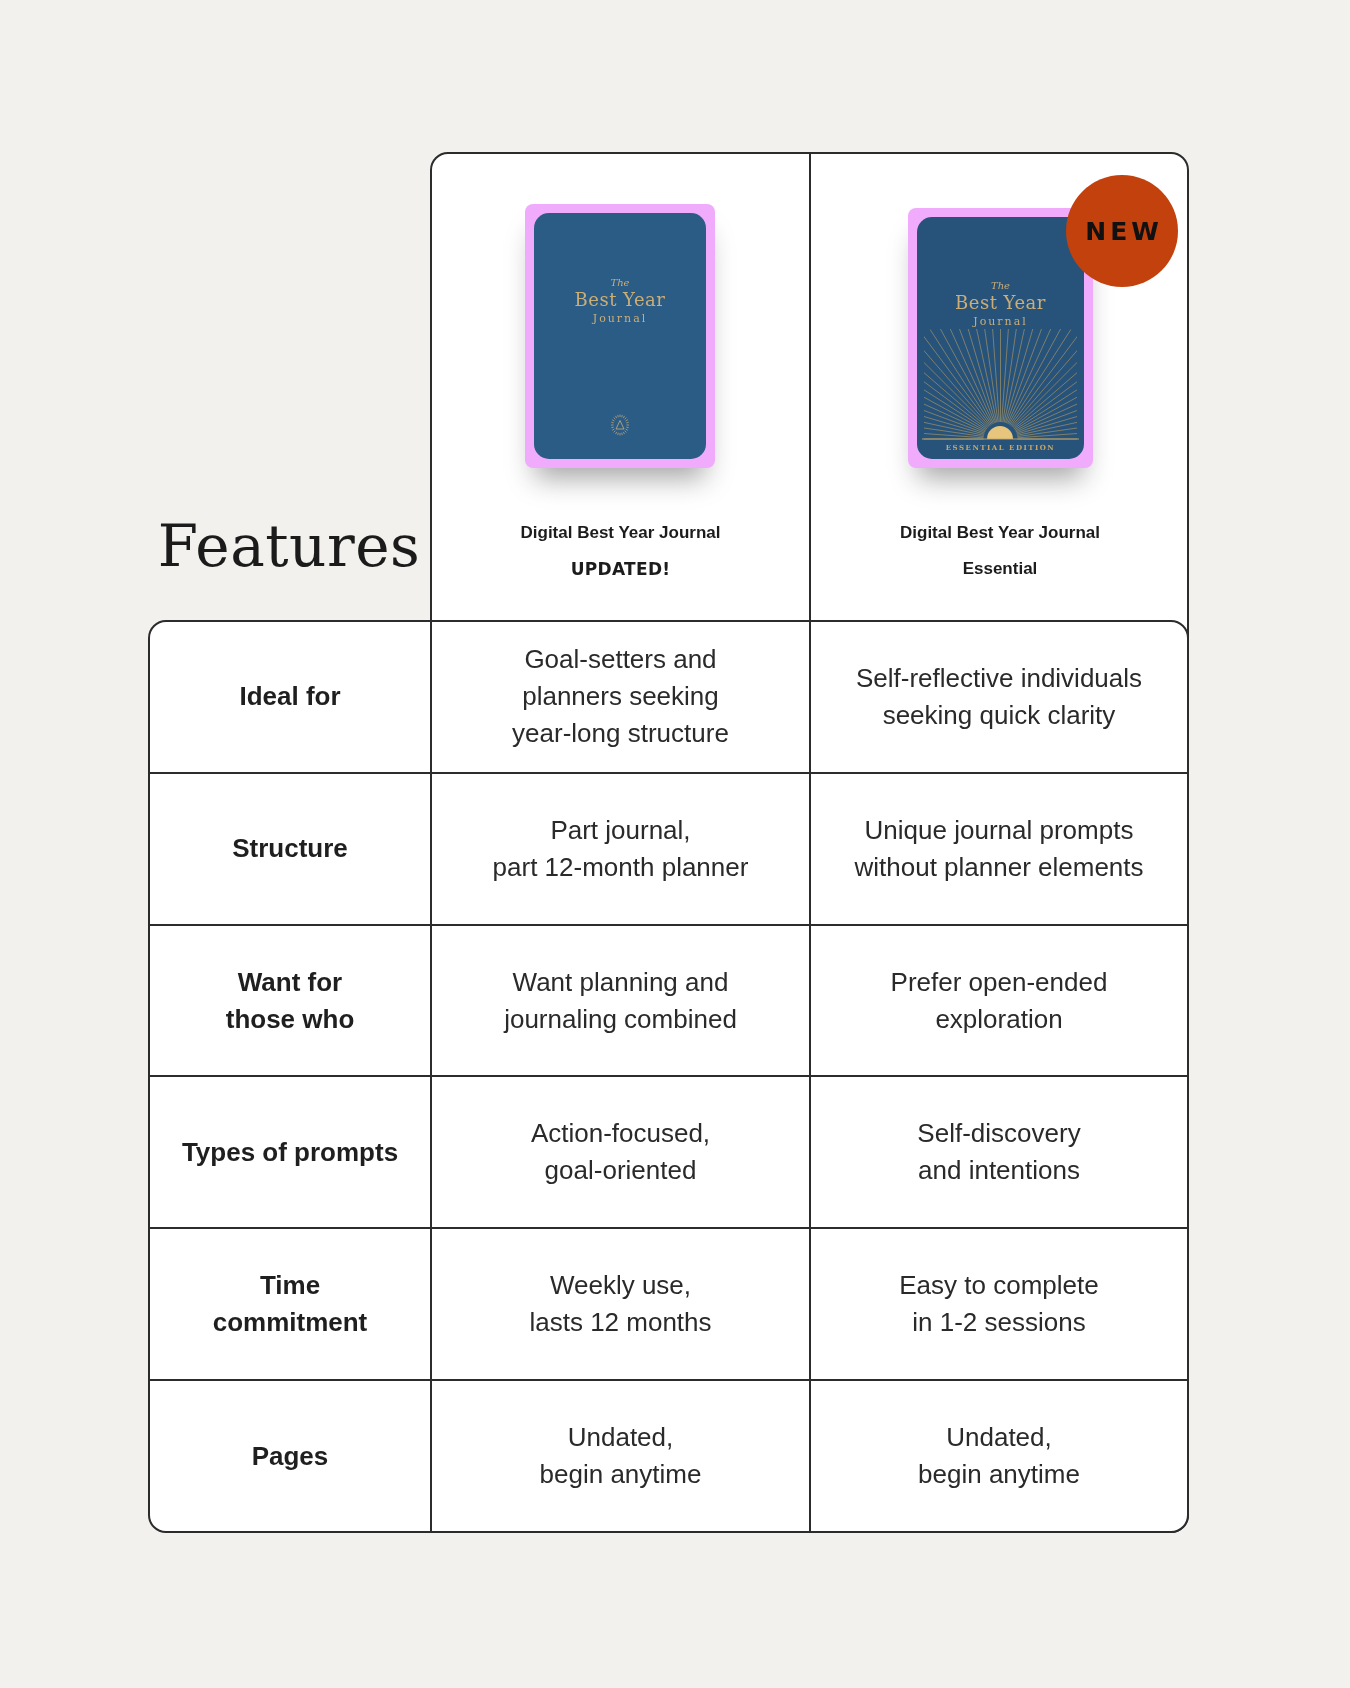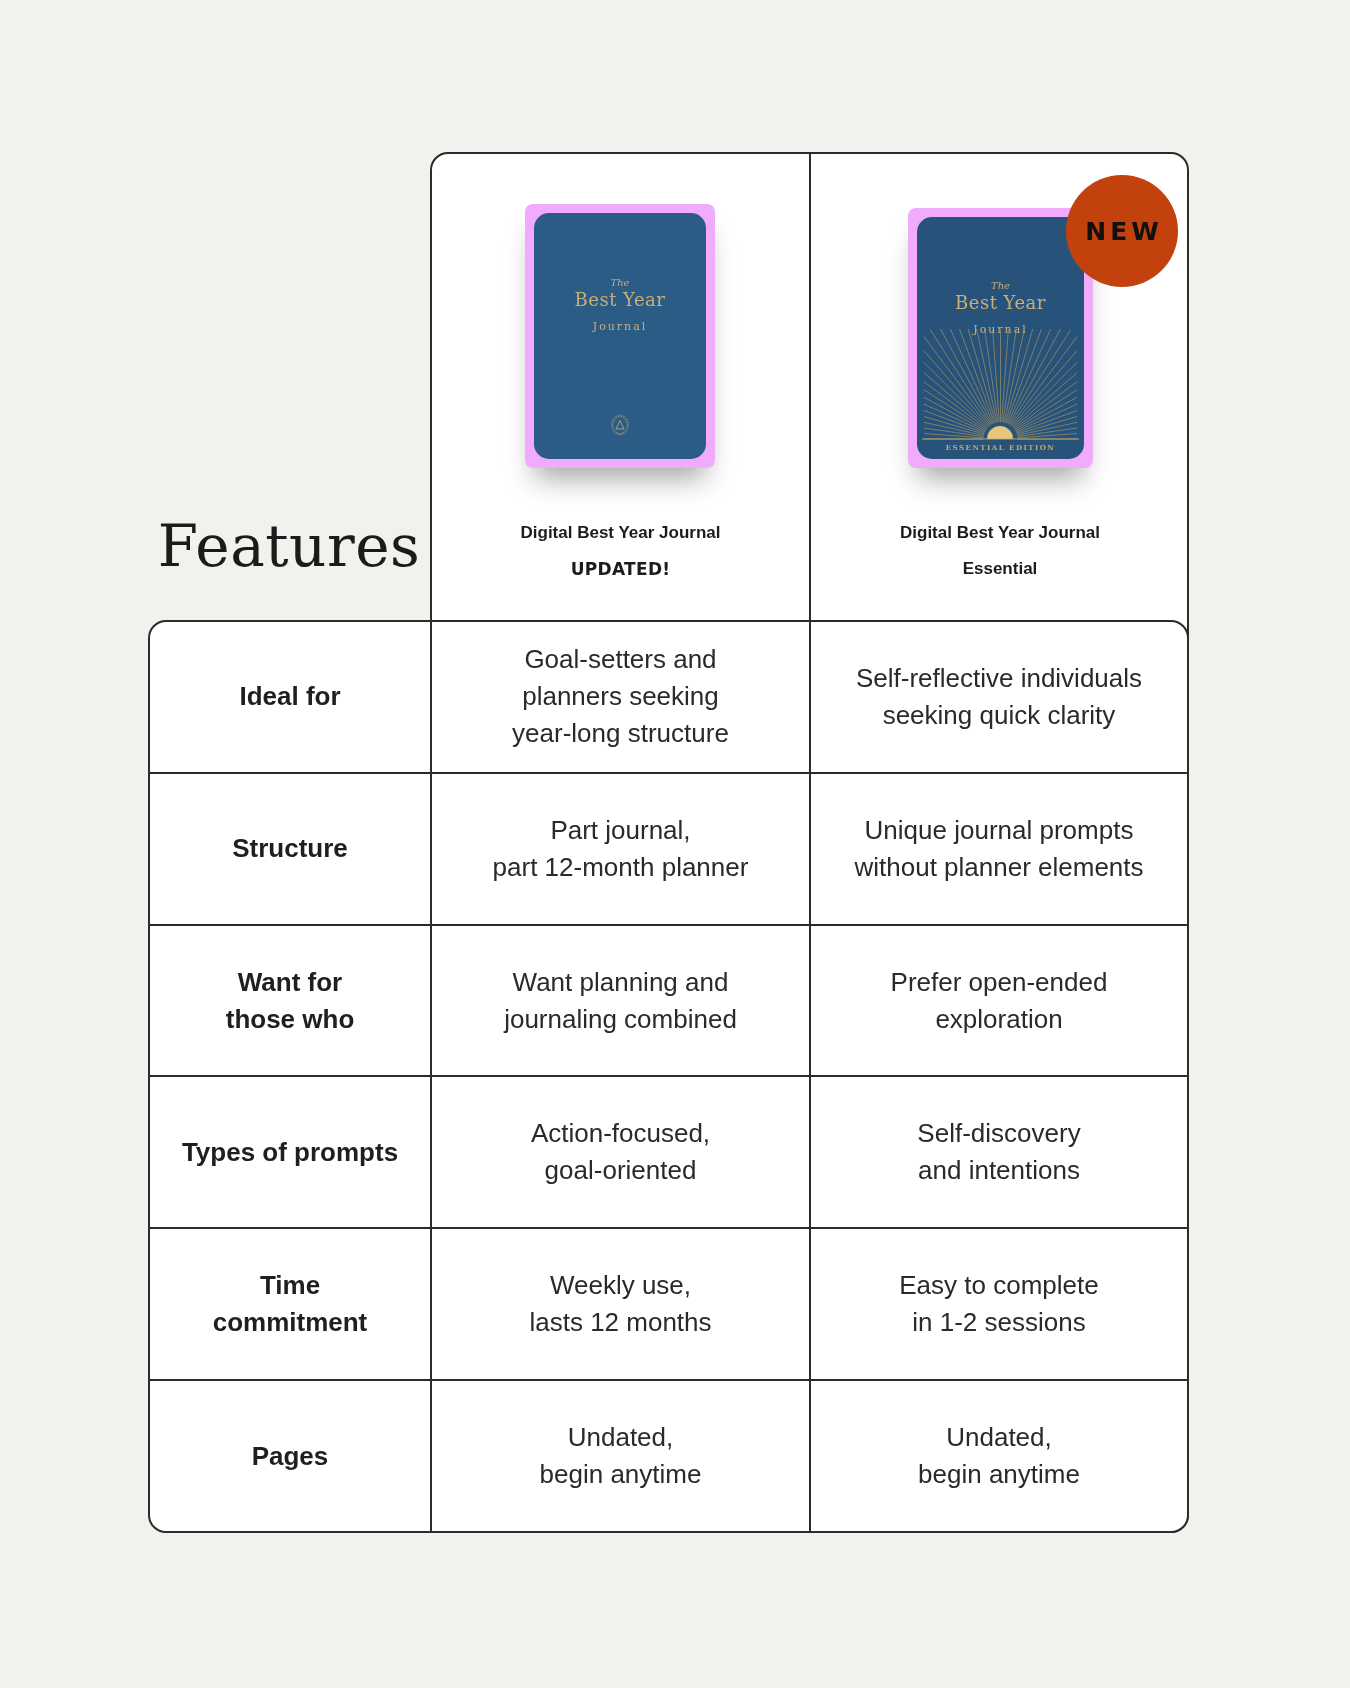--- a/index.html
+++ b/index.html
@@ -49,21 +49,21 @@
     box-shadow:0 20px 26px -10px rgba(30,30,30,.4);
   }
   .tablet-1{ left:525px; top:204px; width:190px; height:264px; }
   .tablet-2{ left:908px; top:208px; width:185px; height:260px; }
   .screen{ position:relative; width:100%; height:100%; border-radius:15px; overflow:hidden; }
   .screen-1{ background:#2b5c86; }
   .screen-2{ background:#27537b; }
   .cover-text{ position:absolute; top:26%; left:0; right:0; text-align:center; color:#cbad76; z-index:2; }
   .cover-pre{ font:italic 10px "DejaVu Serif", serif; margin-bottom:1px; }
   .cover-title{ font:18px "DejaVu Serif", serif; letter-spacing:.5px; }
-  .cover-sub{ font:11px "DejaVu Serif", serif; letter-spacing:2px; margin-top:10px; }
+  .cover-sub{ font:11px "DejaVu Serif", serif; letter-spacing:2px; margin-top:2px; }
   .emblem{ position:absolute; left:50%; top:86%; transform:translate(-50%,-50%); }
   .sunburst{ position:absolute; left:0; top:0; width:100%; height:100%; }
   .edition-label{
     position:absolute; left:0; right:0; bottom:7px; text-align:center;
     font-size:7px; font-weight:700; letter-spacing:1.5px; color:#c6a768;
     font-family:"DejaVu Serif", serif;
     margin-top:20px;
   }
   
   .product-title{ position:absolute; top:515px; z-index:4; text-align:center;

